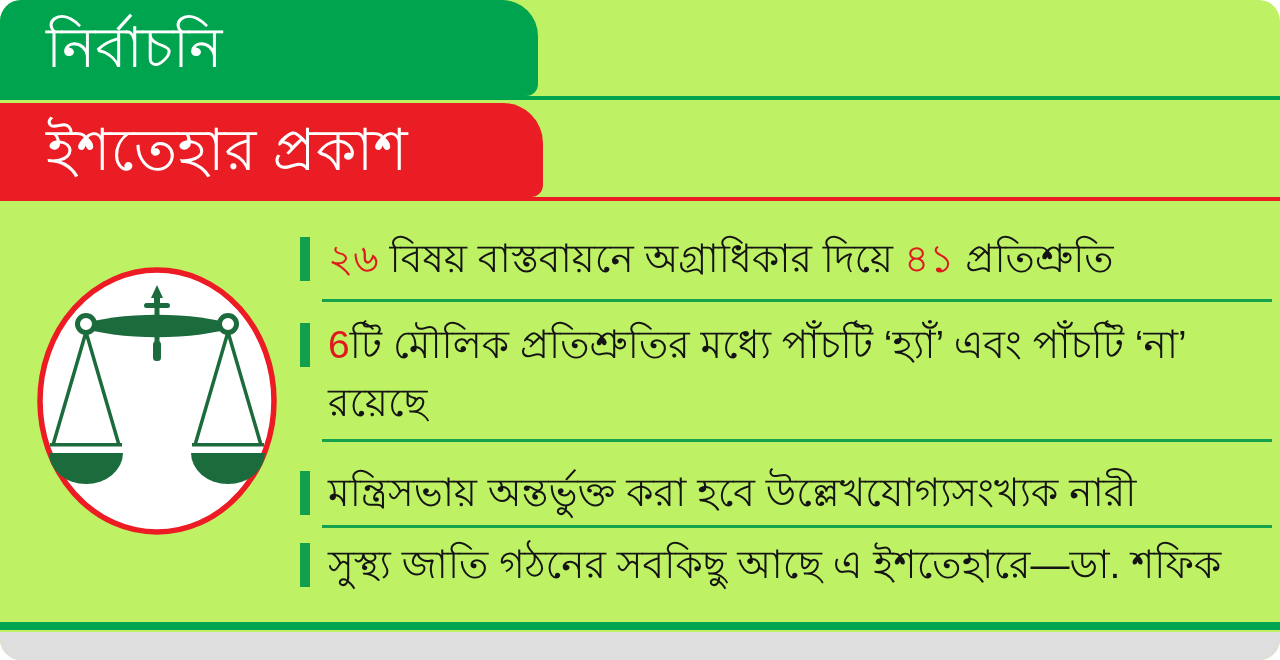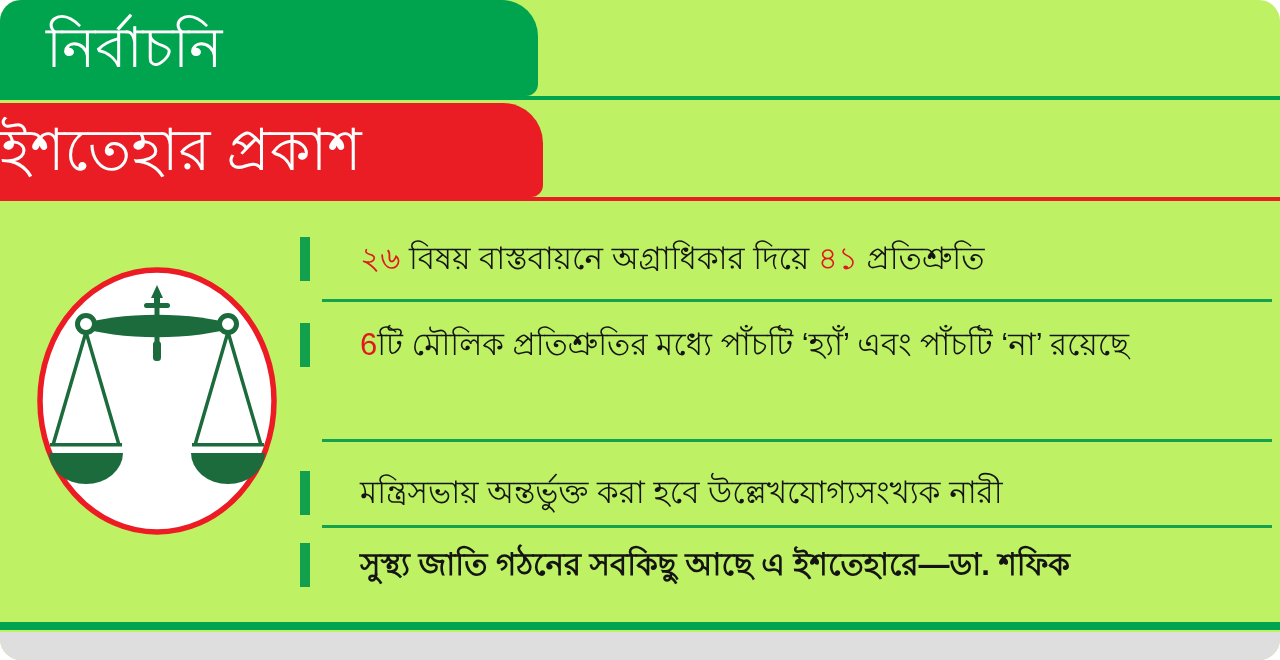--- a/index.html
+++ b/index.html
@@ -4,36 +4,36 @@
 <style>
   html,body{margin:0;padding:0;}
   body{font-family:"Liberation Sans",sans-serif;background:#ffffff;}
   .canvas{position:relative;width:1280px;height:660px;background:#bef264;overflow:hidden;border-radius:21px;}
 
   
   .banner{position:absolute;left:0;display:flex;align-items:center;color:#ffffff;}
   .banner-green{top:0;width:538px;height:96px;background:#00A44F;border-radius:0 36px 12px 0;}
   .banner-red{top:103px;width:543px;height:94px;background:#EA1C24;border-radius:0 40px 12px 0;}
   .banner-green .banner-text{font-size:56px;padding-left:46px;line-height:1;}
-  .banner-red .banner-text{font-size:58px;line-height:1;}
+  .banner-red .banner-text{font-size:58px;padding-left:46px;line-height:1;}
   .rule{position:absolute;left:0;right:0;}
   .rule-green{top:96px;height:4px;background:#00A44F;}
   .rule-red{top:197px;height:4px;background:#EA1C24;}
 
   
   .logo{position:absolute;left:35px;top:265px;width:244px;height:272px;}
 
   
-  .bullet-row{position:absolute;left:300px;right:8px;color:#141414;font-size:31px;line-height:58px;padding-left:32px;}
+  .bullet-row{position:absolute;left:300px;right:8px;color:#141414;font-size:39px;line-height:58px;}
   .bullet-row .bar{position:absolute;left:0;top:7px;width:10px;height:44px;background:#12A04C;}
   .bullet-row .txt{display:block;margin-left:28px;}
   .row-1{top:230px;}
   .row-2{top:316px;width:912px;}
   .row-3{top:464px;}
-  .row-4{top:536px;font-weight:bold;}
+  .row-4{top:536px;}
   .num{color:#E0191F;}
   .sep{position:absolute;left:322px;right:8px;height:3px;background:#15A24D;}
   .sep-1{top:299px;}
   .sep-2{top:439px;}
   .sep-3{top:525px;}
 
   
   .footer-bar{position:absolute;left:0;right:0;top:622px;height:8px;background:#00A44F;}
   .footer-gray{position:absolute;left:0;right:0;top:632px;height:28px;background:#DEDEDE;}
 </style>

